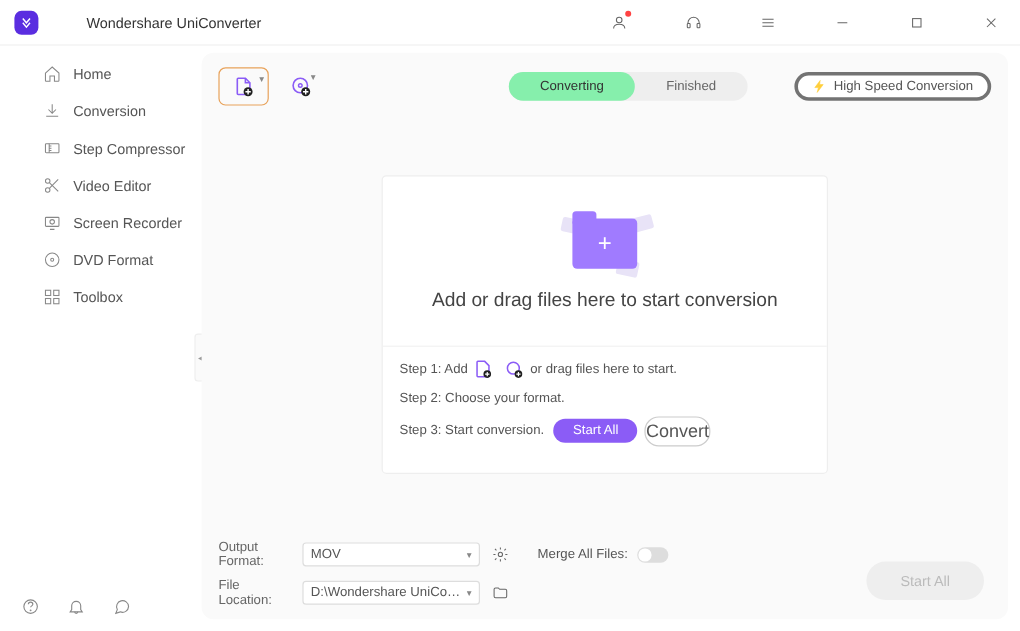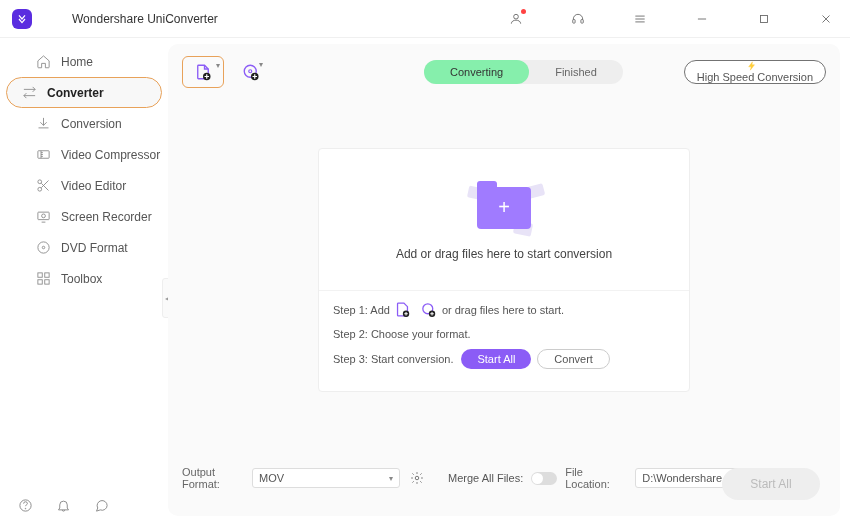--- a/index.html
+++ b/index.html
@@ -30,44 +30,44 @@
 .toolbar { display: flex; align-items: center; height: 36px; }
 .addbtn { width: 42px; height: 32px; border: 1.5px solid #e8a25a; border-radius: 6px; display: flex; align-items: center; justify-content: center; margin-right: 12px; cursor: pointer; position: relative; }
 .addbtn .caret, .addbtn2 .caret { position: absolute; right: 3px; top: 4px; font-size: 8px; color: #888;}
 .addbtn svg, .addbtn2 svg { width: 18px; height: 18px; }
 .addbtn2 { width: 30px; height: 32px; display: flex; align-items: center; justify-content: center; cursor: pointer; position: relative; }
 
 .tabs { margin-left: 158px; display: flex; background: #eee; border-radius: 14px; height: 24px; align-items: center; font-size: 11px; }
 .tab { padding: 0 26px; height: 24px; line-height: 24px; cursor: pointer; border-radius: 14px; color: #666;}
 .tab.active { background: #86efac; color: #333; }
 
-.hsc { margin-left: auto; display: flex; align-items: center; background: #fff; border-radius: 14px; height: 24px; padding: 0 12px; font-size: 11px; color: #555; cursor: pointer; border: 1px solid #737373; flex-direction: column;}
+.hsc { margin-left: auto; display: flex; align-items: center; background: #fff; border-radius: 14px; height: 24px; padding: 0 12px; font-size: 11px; color: #555; cursor: pointer; border: 3px solid #737373;}
 .hsc svg { width: 12px; height: 12px; margin-right: 6px; stroke: #ffce3a; fill: #ffce3a; }
 
 .dropzone-wrap { flex: 1; display: flex; align-items: center; justify-content: center; }
 .dropzone { width: 372px; border: 1px solid #eee; border-radius: 4px; background: #fff; padding-bottom: 12px;}
 .drop-top { height: 142px; display: flex; flex-direction: column; align-items: center; justify-content: center; border-bottom: 1px solid #f2f2f2; }
 .folder-illus { width: 80px; height: 58px; display: flex; align-items: center; justify-content: center; margin-bottom: 10px; position: relative;}
 .folder-main { width: 54px; height: 42px; background: #a07bff; border-radius: 4px; position: relative; display:flex; align-items:center; justify-content:center;}
 .folder-main::before { content:""; position:absolute; top:-6px; left:0; width:20px; height:10px; background:#a07bff; border-radius:3px 3px 0 0;}
 .folder-plus { color:#fff; font-size:20px; font-weight:300;}
 .folder-shadow { position:absolute; width:16px; height:12px; background:#e8e3f7; border-radius:2px; transform: rotate(12deg);}
 .fs1 { left:4px; top:8px;}
 .fs2 { right:0px; top:6px; transform: rotate(-15deg);}
 .fs3 { right:12px; bottom:2px; width:18px; height:13px;}
-.drop-text { font-size: 12px; color: #444; }
+.drop-text { font-size: 16px; color: #444; }
 .steps { padding: 10px 14px 4px; font-size: 11px; color: #555; }
 .step { display: flex; align-items: center; margin-bottom: 6px; line-height: 18px;}
 .step .mini-icon { width: 18px; height: 18px; margin: 0 4px;}
 .step .mini-icon svg { width:17px; height:17px;}
 .btn-purple { background: #8b5cf6; color: #fff; border: none; border-radius: 12px; font-size: 11px; padding: 4px 16px; cursor: pointer; margin-left: 8px;}
-.btn-outline { background: #fff; border: 1px solid #ccc; color: #555; border-radius: 12px; font-size: 11px; padding: 3px 16px; cursor: pointer; margin-left: 6px;}
+.btn-outline { background: #fff; border: 1px solid #ccc; color: #555; border-radius: 12px; font-size: 15px; padding: 3px 0; cursor: pointer; margin-left: 6px;}
 
 .footer { height: 56px; display: flex; align-items: center; font-size: 11px; color: #555; gap: 10px; position: relative;}
-.footer .col1 { display:flex; flex-direction: row; gap: 8px;}
+.footer .col1 { display:flex; flex-direction: column; gap: 8px;}
 .footer-row { display: flex; align-items: center; gap: 8px;}
 .select { border: 1px solid #ddd; border-radius: 3px; height: 20px; width: 148px; font-size: 11px; padding: 0 6px; display: flex; align-items: center; justify-content: space-between; background: #fff; cursor: pointer;}
 .select .caret2 { font-size: 8px; color: #888;}
 .iconbtn { width: 18px; height: 18px; display:flex; align-items:center; justify-content:center; cursor:pointer; color:#666;}
 .iconbtn svg { width:14px; height:14px; stroke: currentColor; fill:none; stroke-width:1.5;}
 .toggle { width: 26px; height: 13px; background: #ddd; border-radius: 7px; position: relative; cursor:pointer;}
 .toggle::after { content:""; position:absolute; left:1px; top:1px; width:11px; height:11px; background:#fff; border-radius:50%;}
 .startall { position: absolute; right: 6px; bottom: 6px; width: 98px; height: 32px; background: #eee; color: #bbb; border-radius: 16px; display:flex; align-items:center; justify-content:center; font-size: 12px; cursor:pointer;}
 .lbl { width: 62px; color:#666;}
 </style>
@@ -123,44 +123,36 @@
 <div class="shell">
   <div class="sidebar">
     <div class="side-item">
       <span class="side-icon">
           <svg viewBox="0 0 24 24">
             <path d="M3 11l9-8 9 8v10a1 1 0 01-1 1h-5v-7h-6v7H4a1 1 0 01-1-1z"></path>
           </svg>
         </span>
       <span>Home</span>
     </div>
-    <div class="side-item active">
-      <span class="side-icon">
-          <svg viewBox="0 0 24 24">
-            <path d="M17 3l4 4-4 4M3 7h18M7 21l-4-4 4-4M21 17H3"></path>
-          </svg>
-        </span>
-      <span>Converter</span>
-    </div>
     <div class="side-item">
       <span class="side-icon">
           <svg viewBox="0 0 24 24">
             <path d="M12 3v12m-5-5l5 5 5-5M4 19h16"></path>
           </svg>
         </span>
       <span>Conversion</span>
     </div>
     <div class="side-item">
       <span class="side-icon">
           <svg viewBox="0 0 24 24">
             <rect x="3" y="6" width="18" height="12" rx="1"></rect>
             <path d="M8 6v12M8 9h3M8 12h3M8 15h3"></path>
           </svg>
         </span>
-      <span>Video Compressor</span>
+      <span>Step Compressor</span>
     </div>
     <div class="side-item">
       <span class="side-icon">
           <svg viewBox="0 0 24 24">
             <circle cx="6" cy="6" r="3"></circle>
             <circle cx="6" cy="18" r="3"></circle>
             <path d="M20 4L8.5 15.5M20 20L8.5 8.5"></path>
           </svg>
         </span>
       <span>Video Editor</span>

